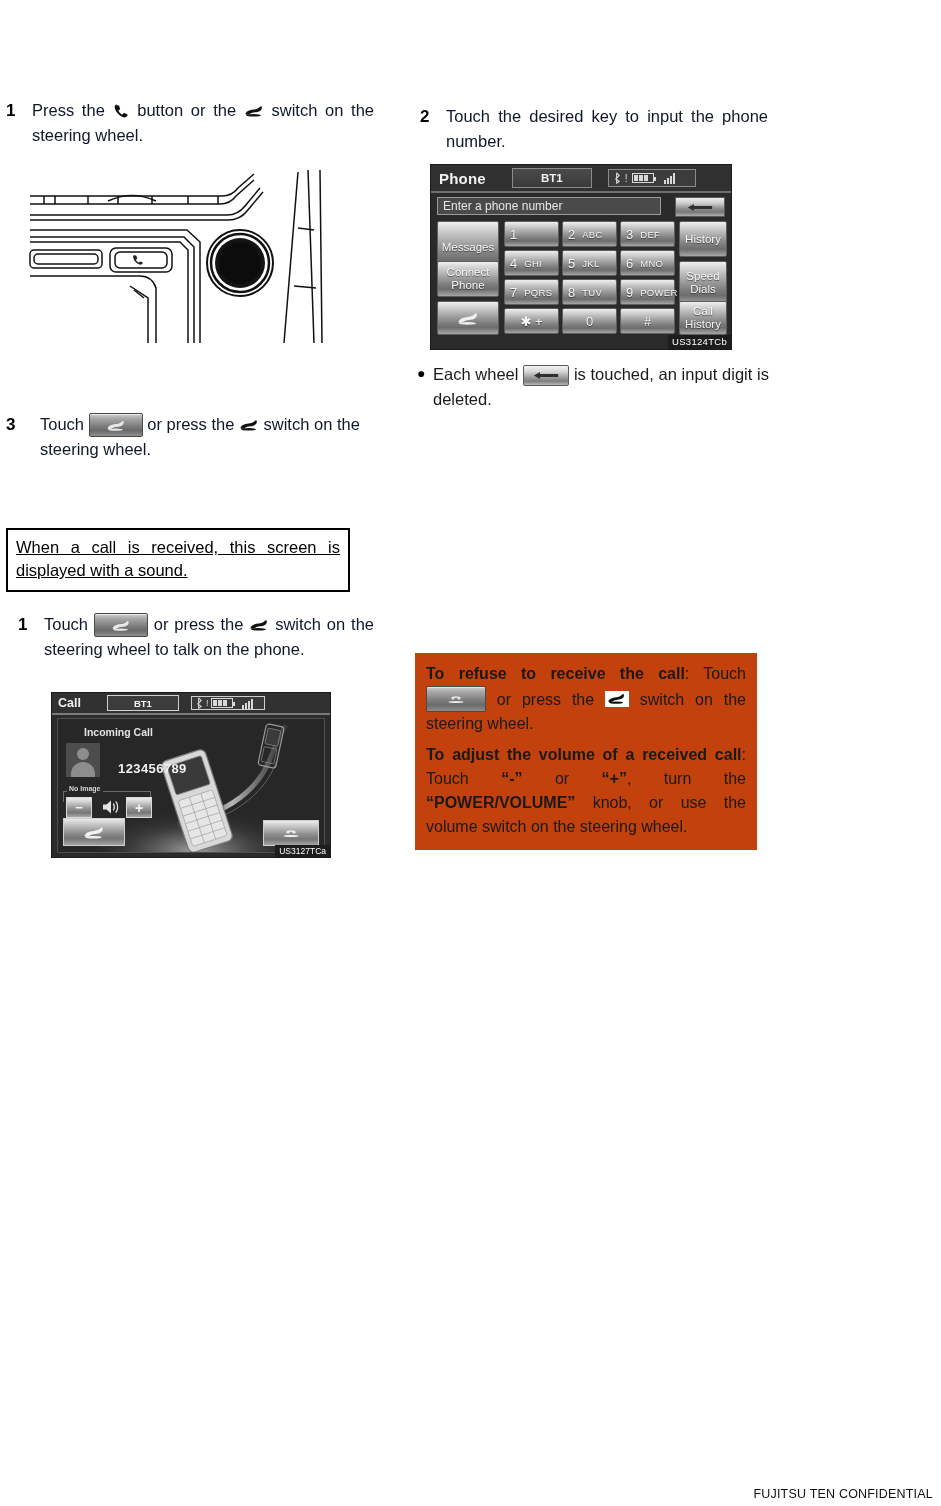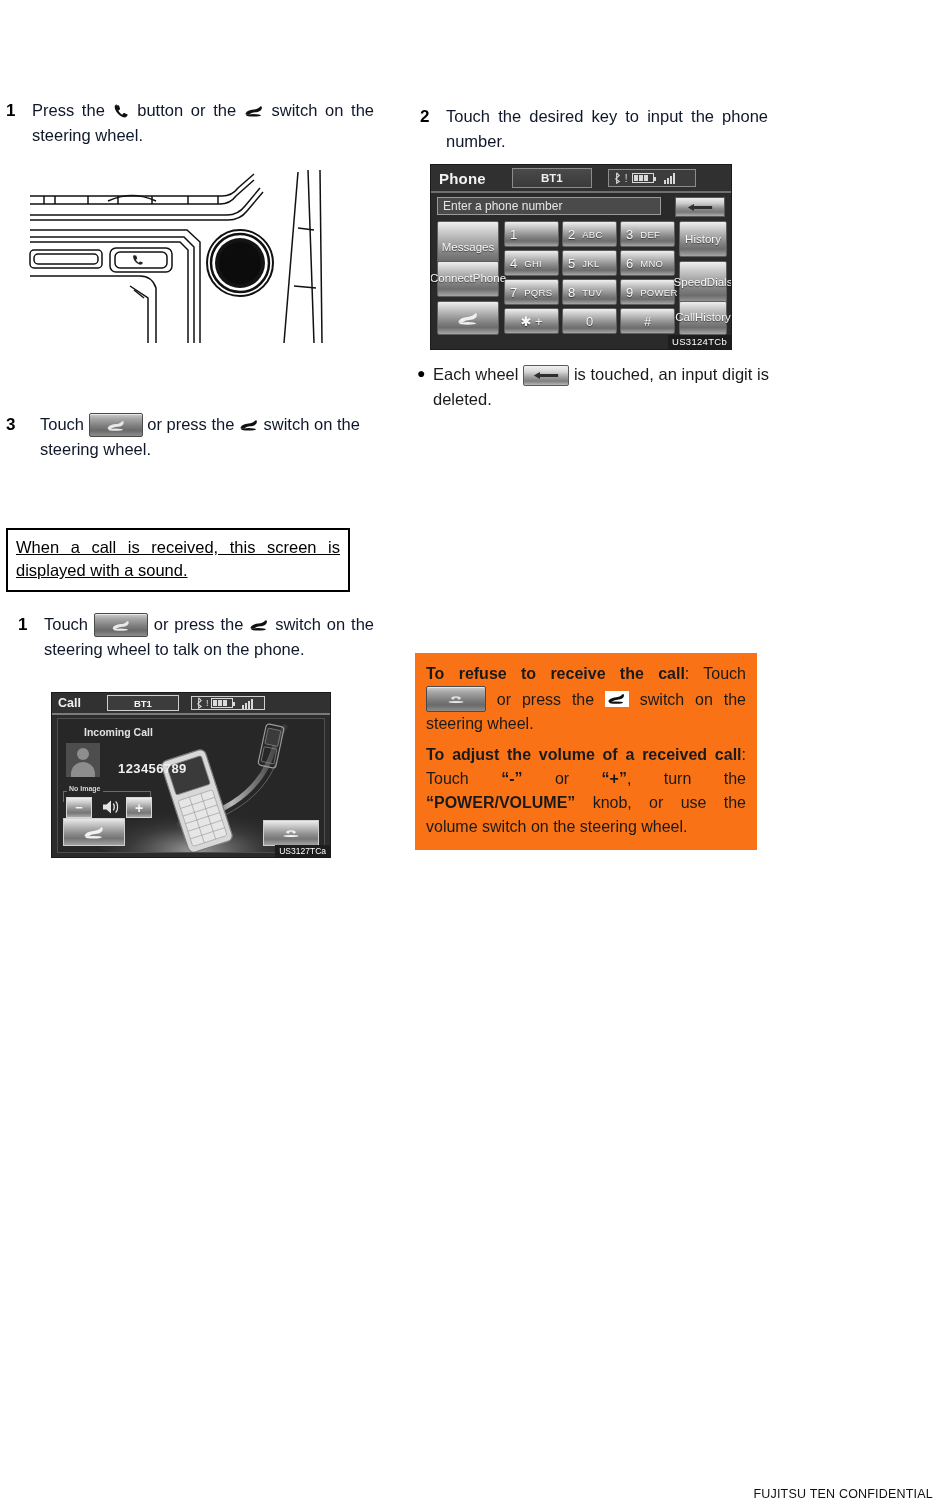--- a/index.html
+++ b/index.html
@@ -129,21 +129,21 @@
   .bullet .btxt {
     font-size: 16.5px;
     line-height: 1.52;
     text-align: justify;
     text-justify: inter-word;
   }
 
   
   .info-panel {
     position: absolute;
-    background: #f97316;
+    background: #c2410c;
     box-sizing: border-box;
     padding: 9px 11px 11px 11px;
     font-size: 16px;
     line-height: 1.5;
   }
   .info-panel p { margin: 0; text-align: justify; text-justify: inter-word; }
   .info-panel p + p { margin-top: 7px; }
   .info-panel b { font-weight: bold; }
 
   
@@ -213,21 +213,21 @@
     border-radius:2px;
     box-sizing:border-box;
     color:#f7f7f7;
     display:flex; align-items:center;
     font-size:11.5px;
     text-shadow: 0 1px 1px rgba(0,0,0,.55);
   }
   .key .num { font-size:13px; font-weight:normal; margin-left:5px; }
   .key .alpha { font-size:9.5px; margin-left:7px; letter-spacing:.3px; }
   .key.ctr { justify-content:center; text-align:center; }
-  .key.multiline { flex-direction:row; justify-content:center; line-height:1.15; font-size:11.5px;}
+  .key.multiline { flex-direction:column; justify-content:center; line-height:1.15; font-size:11.5px;}
   .key.sym { justify-content:center; font-size:13px; }
 
   .hu-tag {
     position:absolute; right:0; bottom:0;
     background:#1d1d1d; color:#fff;
     font-size:9.5px; letter-spacing:.3px;
     padding:1px 4px 2px 4px;
     font-family:"Liberation Sans", sans-serif;
   }
 

